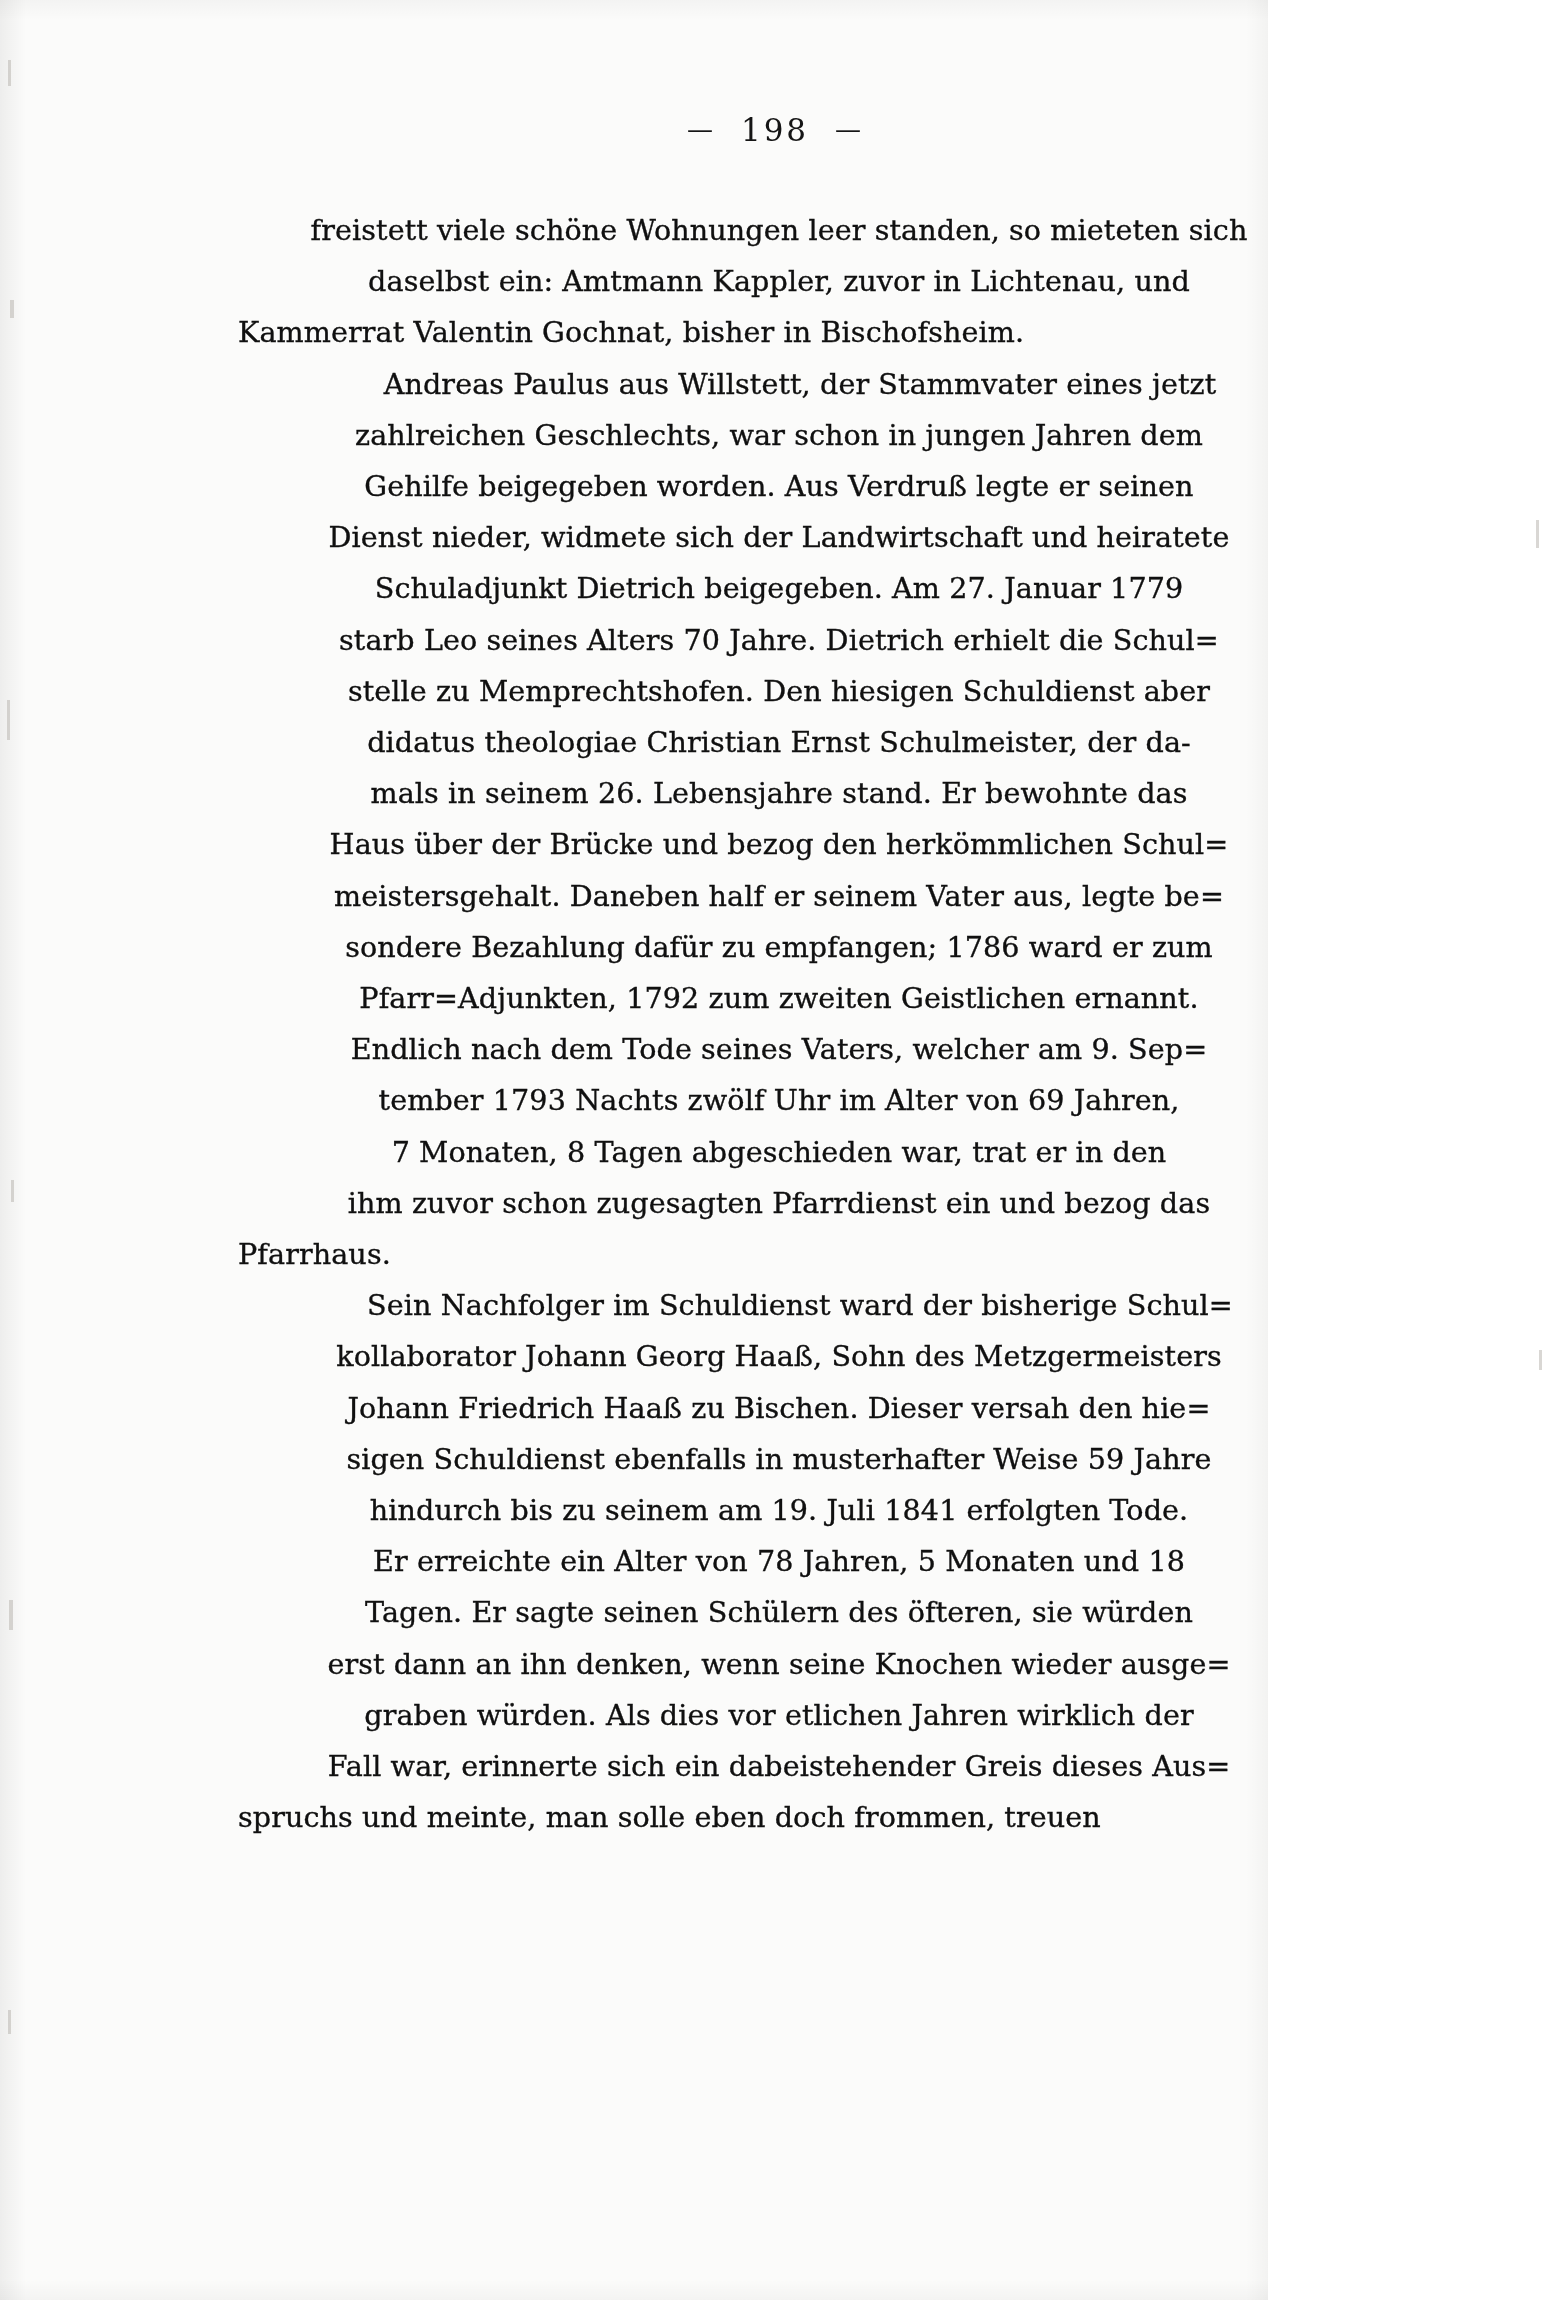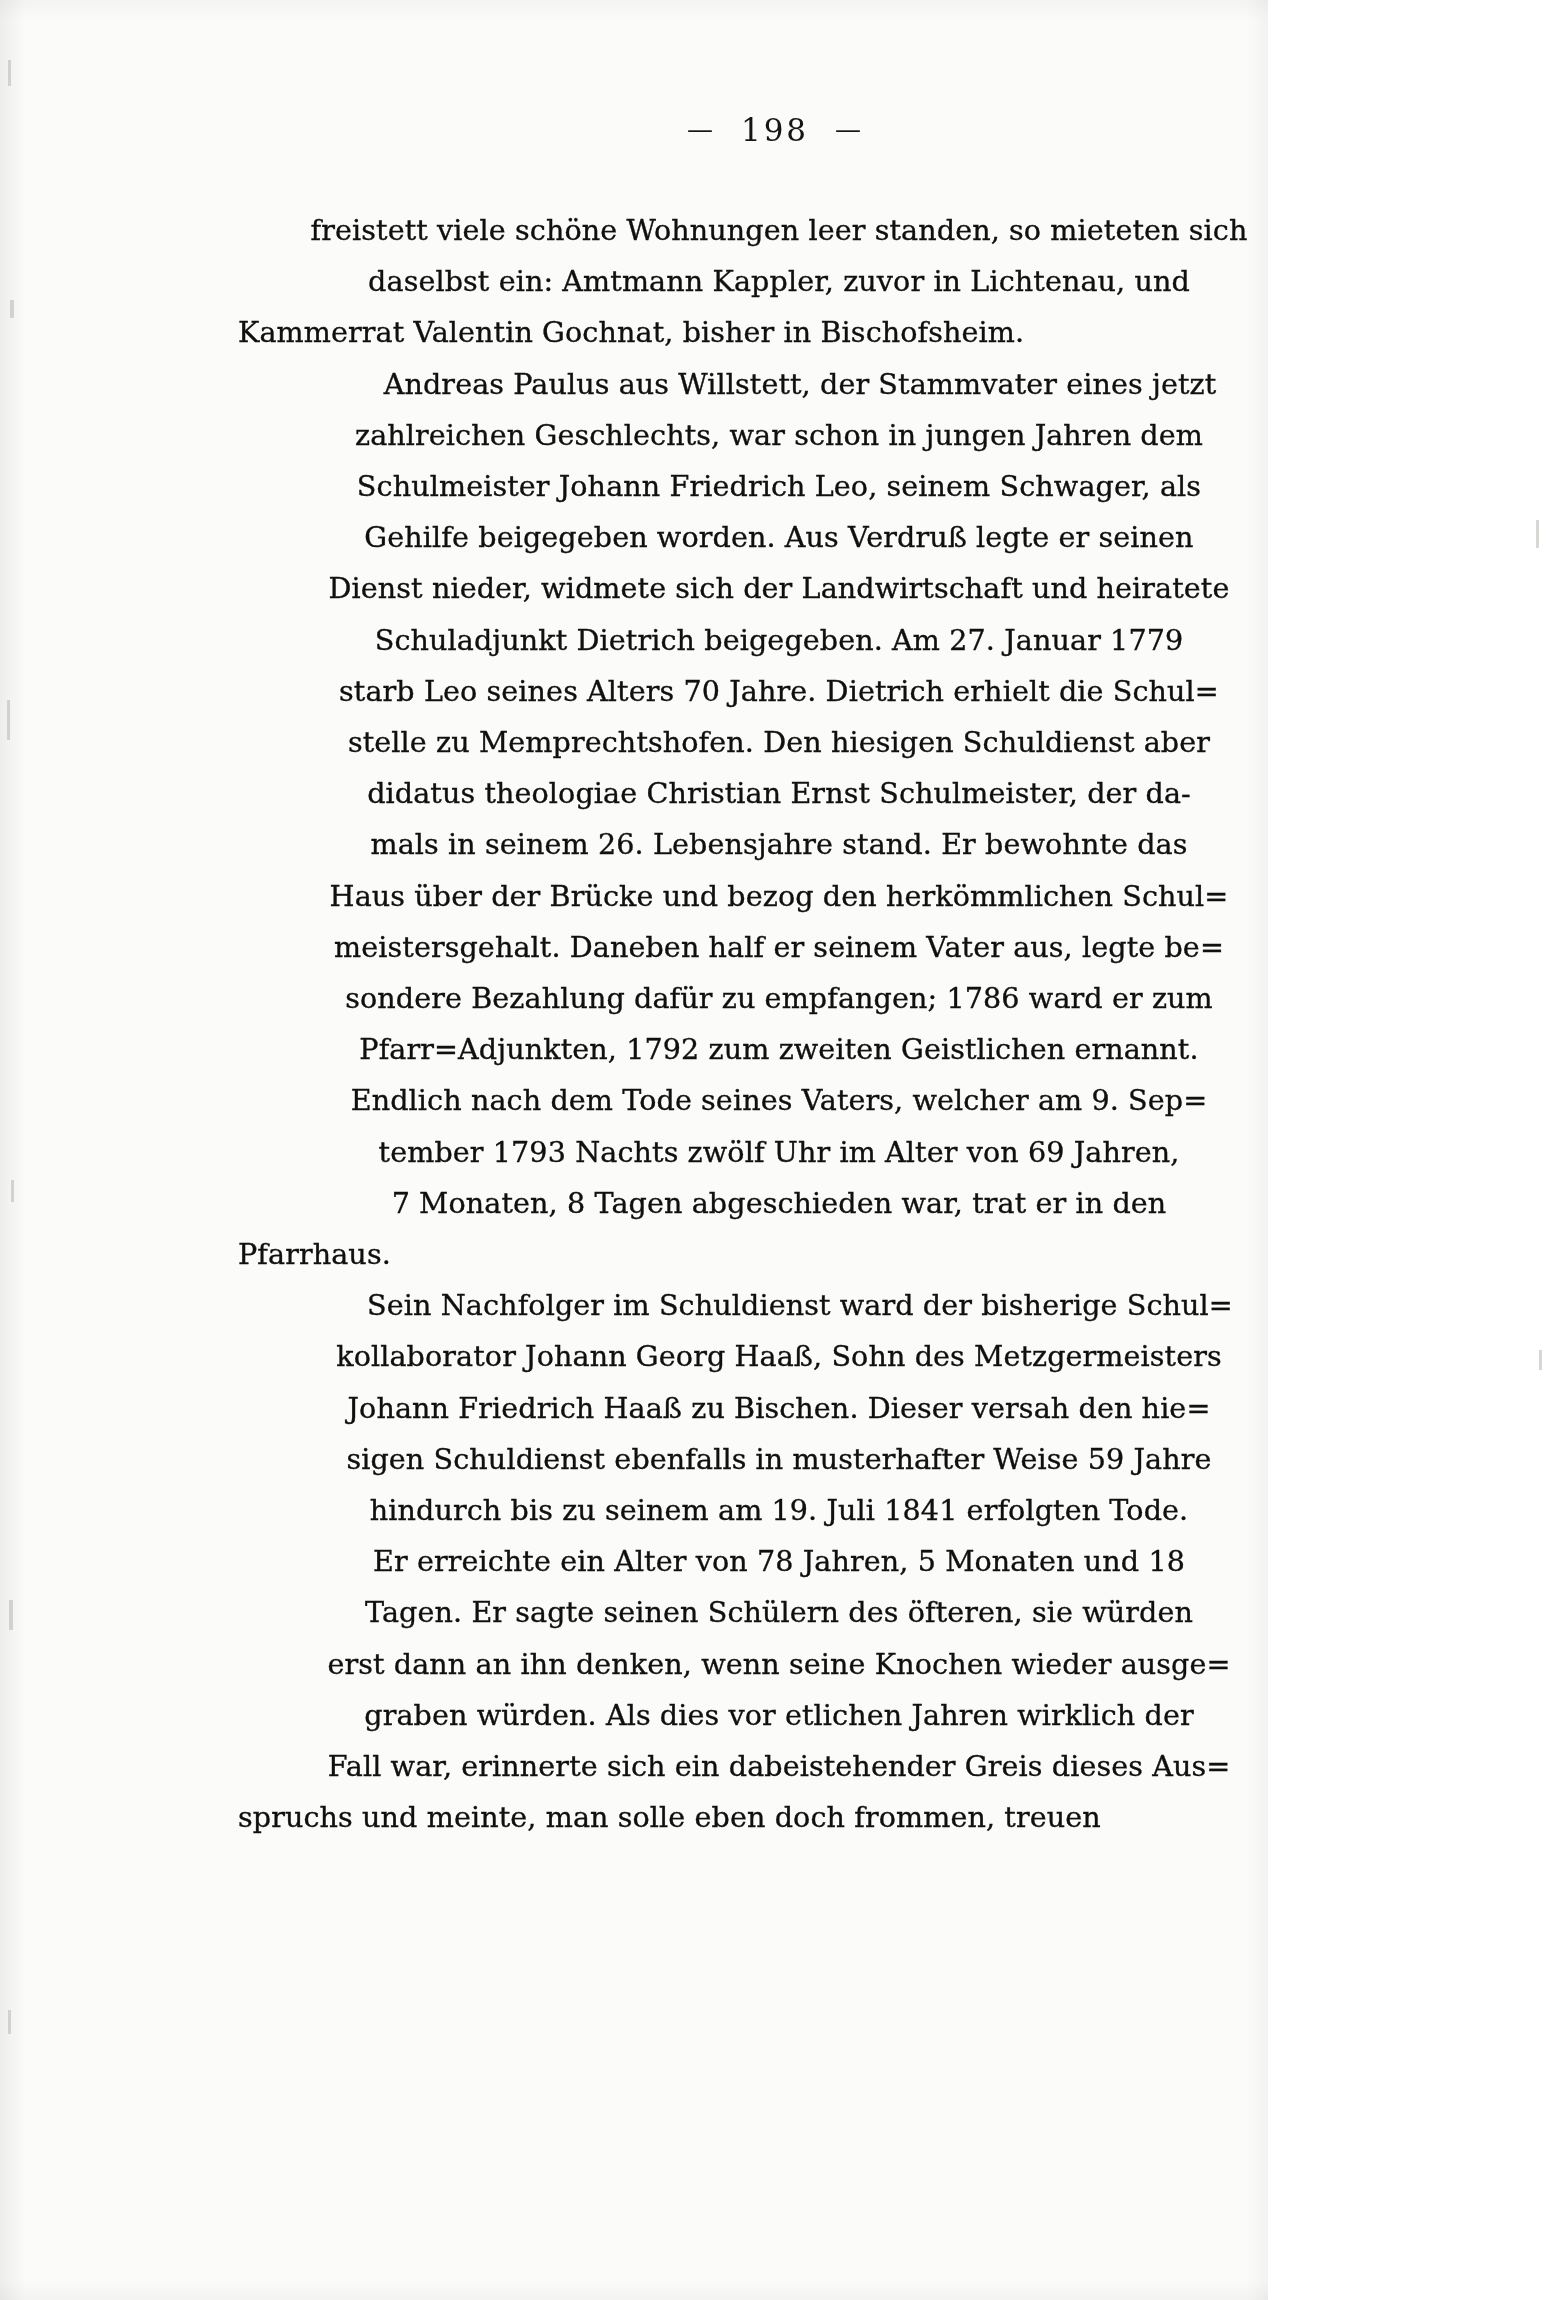--- a/index.html
+++ b/index.html
@@ -119,35 +119,35 @@
 
     <div class="para blackletter">
       <div class="j"><span>freistett viele schöne Wohnungen leer standen, so mieteten sich</span></div>
       <div class="j"><span>daselbst ein: Amtmann Kappler, zuvor in Lichtenau, und</span></div>
       <div class="j last"><span>Kammerrat Valentin Gochnat, bisher in Bischofsheim.</span></div>
     </div>
 
     <div class="para blackletter">
       <div class="j"><span class="indent"></span><span>Andreas Paulus aus Willstett, der Stammvater eines jetzt</span></div>
       <div class="j"><span>zahlreichen Geschlechts, war schon in jungen Jahren dem</span></div>
-      <div class="j"><span>Schulmeister Johann Friedrich Leo, seinem Schwager, als</span></div>
       <div class="j"><span>Gehilfe beigegeben worden. Aus Verdruß legte er seinen</span></div>
       <div class="j"><span>Dienst nieder, widmete sich der Landwirtschaft und heiratete</span></div>
       <div class="j"><span>Schuladjunkt Dietrich beigegeben. Am 27. Januar 1779</span></div>
       <div class="j"><span>starb Leo seines Alters 70 Jahre. Dietrich erhielt die Schul=</span></div>
       <div class="j"><span>stelle zu Memprechtshofen. Den hiesigen Schuldienst aber</span></div>
       <div class="j"><span>didatus theologiae Christian Ernst Schulmeister, der da-</span></div>
       <div class="j"><span>mals in seinem 26. Lebensjahre stand. Er bewohnte das</span></div>
       <div class="j"><span>Haus über der Brücke und bezog den herkömmlichen Schul=</span></div>
       <div class="j"><span>meistersgehalt. Daneben half er seinem Vater aus, legte be=</span></div>
       <div class="j"><span>sondere Bezahlung dafür zu empfangen; 1786 ward er zum</span></div>
       <div class="j"><span>Pfarr=Adjunkten, 1792 zum zweiten Geistlichen ernannt.</span></div>
       <div class="j"><span>Endlich nach dem Tode seines Vaters, welcher am 9. Sep=</span></div>
       <div class="j"><span>tember 1793 Nachts zwölf Uhr im Alter von 69 Jahren,</span></div>
       <div class="j"><span>7 Monaten, 8 Tagen abgeschieden war, trat er in den</span></div>
+      <div class="j"><span>ihm zuvor schon zugesagten Pfarrdienst ein und bezog das</span></div>
       <div class="j last"><span>Pfarrhaus.</span></div>
     </div>
 
     <div class="para blackletter">
       <div class="j"><span class="indent"></span><span>Sein Nachfolger im Schuldienst ward der bisherige Schul=</span></div>
       <div class="j"><span>kollaborator Johann Georg Haaß, Sohn des Metzgermeisters</span></div>
       <div class="j"><span>Johann Friedrich Haaß zu Bischen. Dieser versah den hie=</span></div>
       <div class="j"><span>sigen Schuldienst ebenfalls in musterhafter Weise 59 Jahre</span></div>
       <div class="j"><span>hindurch bis zu seinem am 19. Juli 1841 erfolgten Tode.</span></div>
       <div class="j"><span>Er erreichte ein Alter von 78 Jahren, 5 Monaten und 18</span></div>

